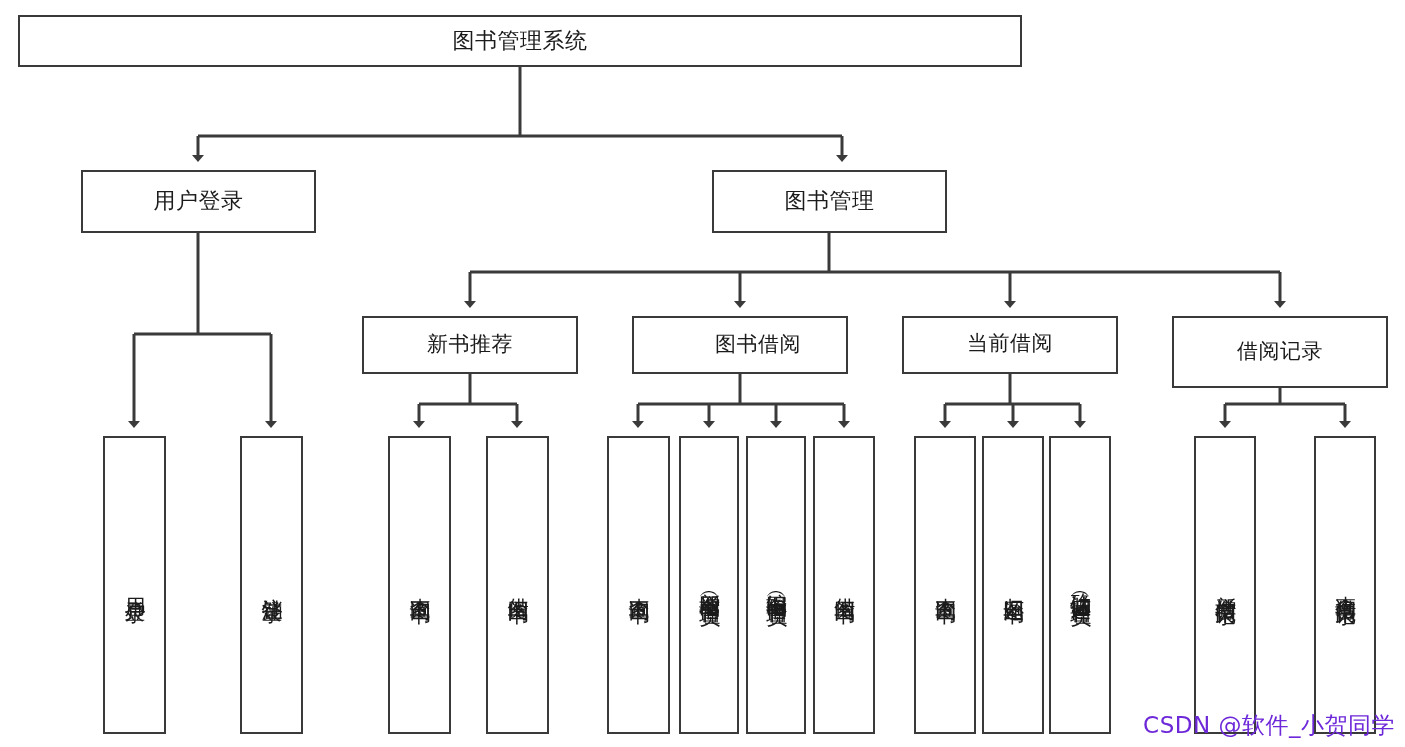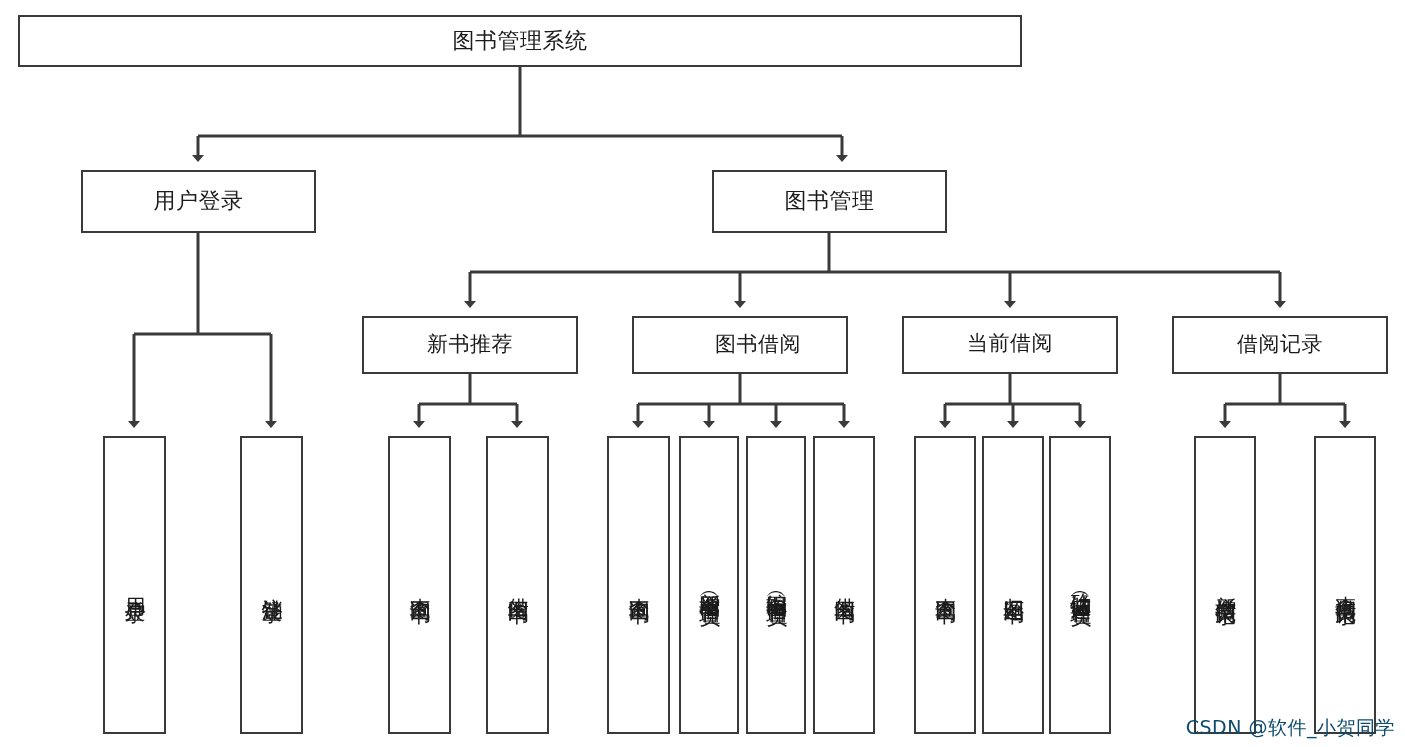--- a/index.html
+++ b/index.html
@@ -56,22 +56,22 @@
     font-size: 21px;
     line-height: 1.22;
     letter-spacing: 2px;
     white-space: normal;
     max-height: 100%;
   }
   #watermark {
     position: absolute;
     right: 10px;
     bottom: 6px;
-    font-size: 19px;
-    color: #0c4a6e;
+    font-size: 23px;
+    color: #6d28d9;
     z-index: 5;
     white-space: nowrap;
     letter-spacing: 0.5px;
   }
 </style>
 </head>
 <body>
 
 <div id="canvas">
 
@@ -138,21 +138,21 @@
 
   <div class="node lvl3" style="left:362px; top:316px; width:216px; height:58px;">
     <span class="label">新书推荐</span>
   </div>
   <div class="node lvl3" style="left:632px; top:316px; width:216px; height:58px;padding-left:36px;">
     <span class="label">图书借阅</span>
   </div>
   <div class="node lvl3" style="left:902px; top:316px; width:216px; height:58px;font-family:Liberation Mono, monospace;">
     <span class="label">当前借阅</span>
   </div>
-  <div class="node lvl3" style="left:1172px; top:316px; width:216px; height:58px;">
+  <div class="node lvl3" style="left:1172px; top:316px; width:216px; height:72px;">
     <span class="label">借阅记录</span>
   </div>
 
   <div class="node leaf" style="left:103px; top:436px; width:63px; height:298px;">
     <span class="label">用户登录</span>
   </div>
   <div class="node leaf" style="left:240px; top:436px; width:63px; height:298px;">
     <span class="label">注销登录</span>
   </div>
 

